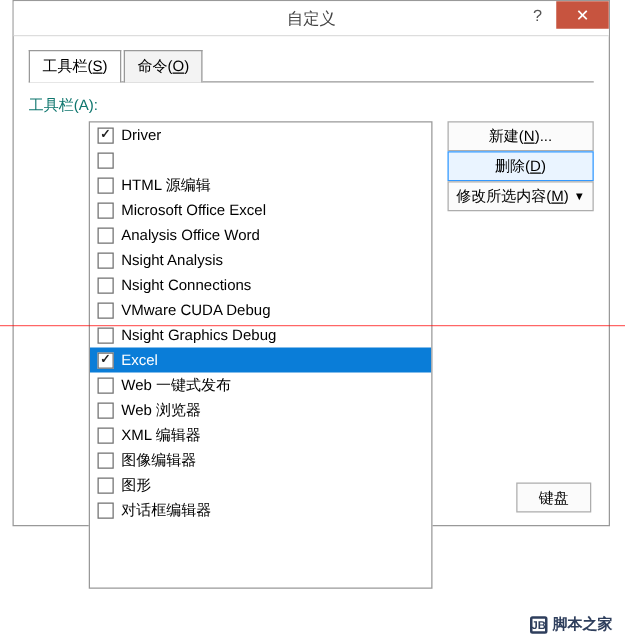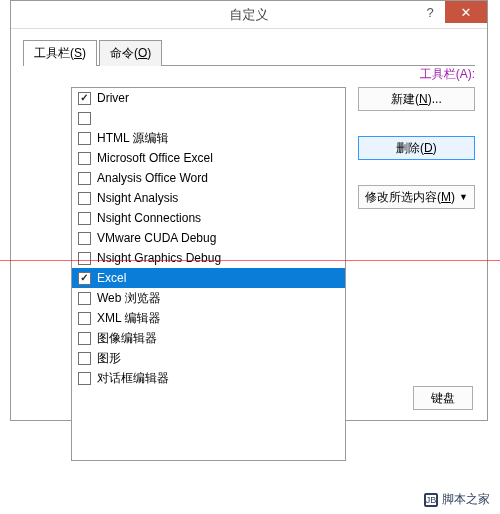--- a/index.html
+++ b/index.html
@@ -9,40 +9,40 @@
 .titlebar-title { flex: 1; text-align: center; color: #444; font-size: 13px; }
 .titlebar-btns { position: absolute; right: 0; top: 0; display: flex; }
 .tbtn { width: 30px; height: 22px; display: flex; align-items: center; justify-content: center; font-size: 13px; }
 .tbtn.help { color: #555; }
 .tbtn.close { background: #c7543f; color: #fff; width: 42px; }
 .content { padding: 10px 12px 8px 12px; position: relative; height: calc(100% - 28px); }
 .tabs { display: flex; border-bottom: 1px solid #999; position: relative; }
 .tab { padding: 4px 10px; border: 1px solid #999; border-bottom: none; margin-right: 2px; background: #fff; position: relative; top: 1px; cursor: pointer; }
 .tab.inactive { background: #f3f3f3; }
 .tab .ul { text-decoration: underline; }
-.label-row { margin: 0 0 4px 0; color: #a21caf; text-align: right; }
+.label-row { margin: 10px 0 4px 0; color: #0f766e; }
 .main-row { display: flex; gap: 12px; padding-left: 48px; }
 .listbox { border: 1px solid #999; width: 300px; height: 374px; overflow-y: scroll; background: #fff; position: relative; }
 .listbox::-webkit-scrollbar { width: 14px; }
 .listbox::-webkit-scrollbar-track { background: #f0f0f0; border-left: 1px solid #ccc; }
 .listbox::-webkit-scrollbar-thumb { background: #cdcdcd; }
 .item { display: flex; align-items: center; padding: 2px 6px; height: 20px; }
 .item.selected { background: #0a7dd8; color: #fff; }
 .chk { width: 13px; height: 13px; border: 1px solid #707070; margin-right: 6px; background: #fff; display: flex; align-items: center; justify-content: center; flex-shrink: 0; }
 .chk.checked::after { content: "✓"; font-size: 10px; color: #222; font-weight: bold; line-height: 1; }
 .item.selected .chk.checked::after { color: #222; }
 .item-label { white-space: nowrap; }
-.btncol { display: flex; flex-direction: column; gap: 25px; width: 128px; }
+.btncol { display: flex; flex-direction: column; gap: 0; width: 128px; }
 .btn { border: 1px solid #adadad; background: #fbfbfb; height: 24px; display: flex; align-items: center; justify-content: center; cursor: pointer; }
 .btn.primary { border: 1px solid #3399ff; background: #eaf4ff; }
 .btn .ul { text-decoration: underline; }
 .btn .arrow { margin-left: 4px; font-size: 9px; }
 .footer { position: absolute; bottom: 10px; right: 14px; margin-top: 20px; }
 .redline { position: absolute; left: 0; right: 0; top: 260px; height: 1px; background: rgba(255,0,0,0.6); pointer-events: none; }
-.watermark { position: absolute; right: 10px; bottom: 6px; display: flex; align-items: center; gap: 4px; color: #2e3e5c; font-weight: normal; font-size: 15px; pointer-events: none; }
+.watermark { position: absolute; right: 10px; bottom: 6px; display: flex; align-items: center; gap: 4px; color: #2e3e5c; font-weight: bold; font-size: 15px; pointer-events: none; }
 .wm-badge { width: 14px; height: 14px; border: 2px solid #2e3e5c; border-radius: 2px; display: flex; align-items: center; justify-content: center; font-size: 9px; color: #2e3e5c; }
 </style>
 </head>
 <body>
 
 <div class="window">
   <div class="titlebar">
     <div class="titlebar-title">自定义</div>
     <div class="titlebar-btns">
       <div class="tbtn help">?</div>
@@ -91,20 +91,24 @@
           <div class="item">
             <span class="chk"></span>
             <span class="item-label">Nsight Graphics Debug</span>
           </div>
           <div class="item selected">
             <span class="chk checked"></span>
             <span class="item-label">Excel</span>
           </div>
           <div class="item">
             <span class="chk"></span>
+            <span class="item-label">Web 一键式发布</span>
+          </div>
+          <div class="item">
+            <span class="chk"></span>
             <span class="item-label">Web 浏览器</span>
           </div>
           <div class="item">
             <span class="chk"></span>
             <span class="item-label">XML 编辑器</span>
           </div>
           <div class="item">
             <span class="chk"></span>
             <span class="item-label">图像编辑器</span>
           </div>

